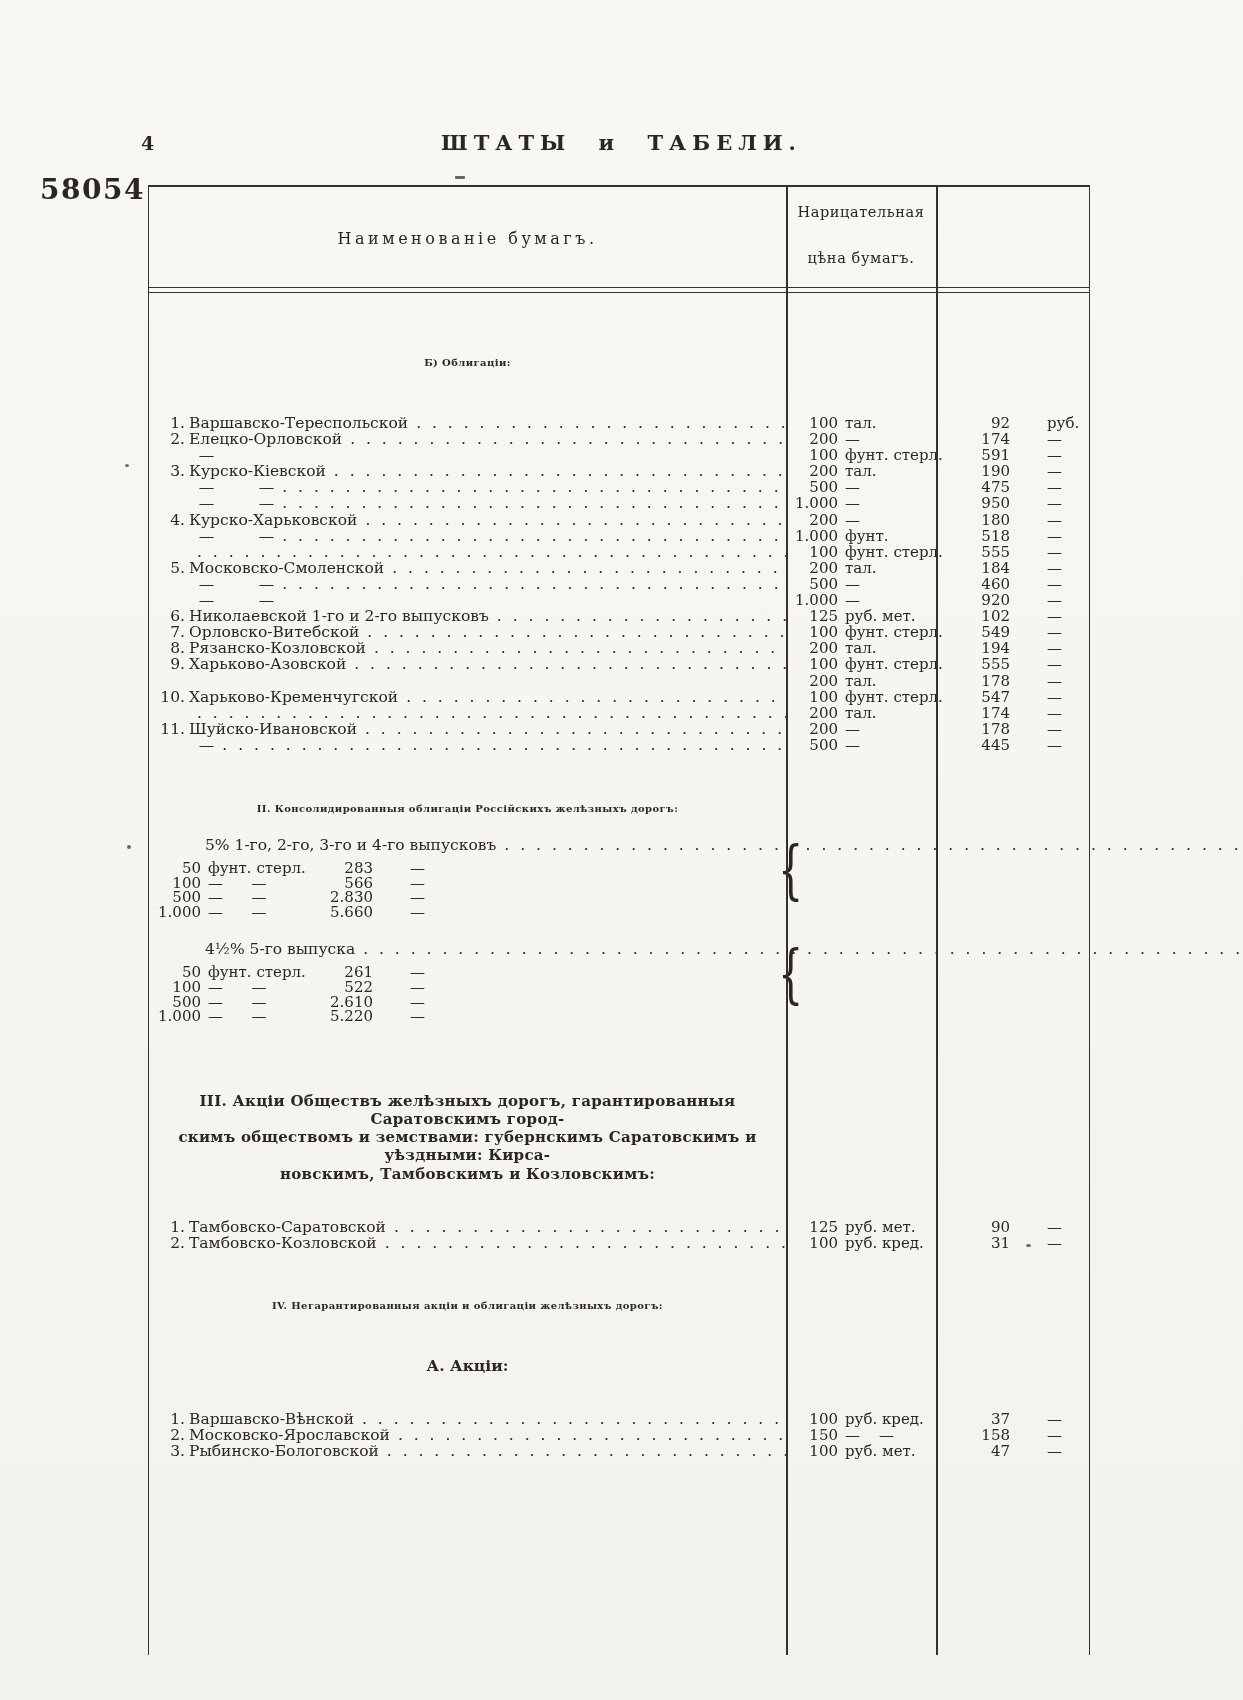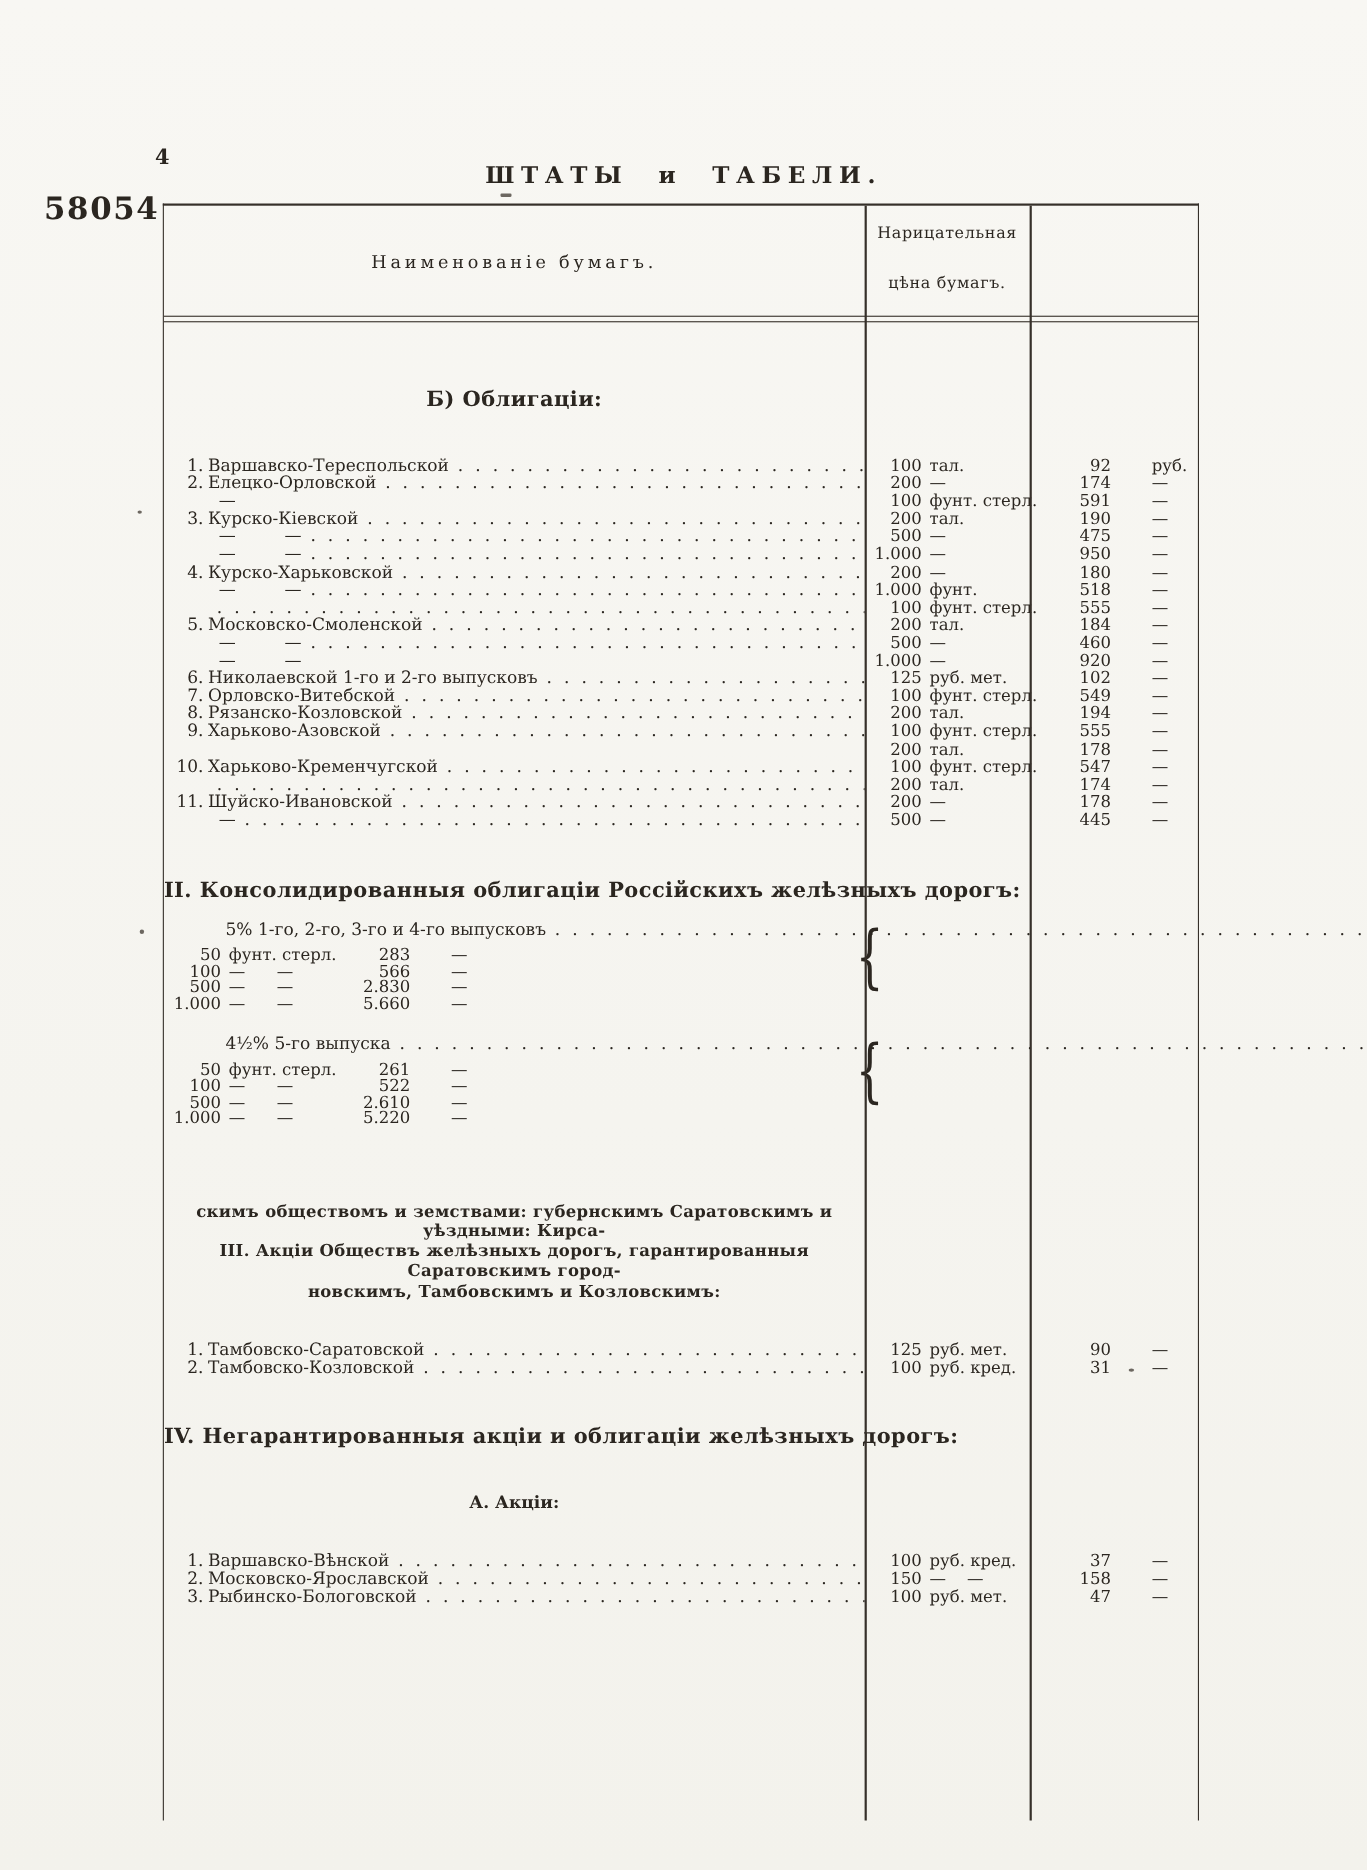--- a/index.html
+++ b/index.html
@@ -7,40 +7,40 @@
   body { background:#efeee9; }
   .page {
     position:relative; width:1243px; height:1700px;
     background:linear-gradient(180deg,#f8f7f3 0%, #f5f4ef 60%, #f3f2ec 100%);
     color:#2b2620;
     font-family:"DejaVu Serif","Liberation Serif",serif;
     overflow:hidden;
   }
   .page-num { position:absolute; left:141px; top:132px; font-size:19px; font-weight:700; }
   .page-title { position:absolute; left:0; width:100%; top:130px; text-align:center;
-    font-size:21px; font-weight:700; letter-spacing:6px; word-spacing:14px;margin-top:16px; }
+    font-size:21px; font-weight:700; letter-spacing:6px; word-spacing:14px; }
   .margin-num { position:absolute; left:40px; top:173px; font-size:28px; font-weight:700; letter-spacing:1.5px; }
 
   .table { position:absolute; left:148px; top:185px; width:942px; height:1470px;
     border-top:2.2px solid #36302a; border-left:1.7px solid #36302a; border-right:1.7px solid #36302a; }
   .vrule { position:absolute; top:0; height:100%; width:1.7px; background:#36302a; z-index:3; }
   .vr1 { left:637px; } .vr2 { left:787px; }
 
   .thead { position:relative; height:100px; }
   .h-name { position:absolute; left:0; top:42px; width:637px; text-align:center;
     font-size:16px; letter-spacing:3.5px; }
   .h-col { position:absolute; top:17px; display:flex; flex-direction:column; gap:30px;
     text-align:center; font-size:14.5px; letter-spacing:0.6px; }
   .h-nom { left:637px; width:150px; }
   .h-pl  { left:787px; width:155px; }
   .double-rule { height:6px; border-top:1.7px solid #36302a; border-bottom:1.7px solid #36302a; }
 
   .tbody { position:relative; font-size:15.5px; }
 
-  .sec-heading { width:637px; text-align:center; font-weight:700; font-size:19px;
+  .sec-heading { width:637px; text-align:center; font-weight:700; font-size:10px;
     letter-spacing:0.4px; line-height:16px; white-space:nowrap; }
   .sec-heading3 { width:637px; text-align:center; font-weight:700; font-size:15px;
     line-height:18.2px; letter-spacing:0.3px; }
   .sub-heading { width:637px; text-align:center; font-weight:700; font-size:15.5px; line-height:16px; }
 
   .sec1 .sec-heading { margin-top:62px; }
   .sec1 .rows { margin-top:44px; }
   .sec2 .sec-heading { margin-top:48px; }
   .sec2 .group { margin-top:26px;flex-direction:column; }
   .sec2 .group ~ .group { margin-top:28px; }
@@ -524,22 +524,22 @@
                 <span class="c3">
                   <span class="vn">5.220</span>
                   <span class="vu">—</span>
                 </span>
               </span>
             </span>
           </div>
         </div>
         <div class="sec sec3">
           <div class="sec-heading3">
+            <div>III. Акціи Обществъ желѣзныхъ дорогъ, гарантированныя Саратовскимъ город-</div>
             <div>скимъ обществомъ и земствами: губернскимъ Саратовскимъ и уѣздными: Кирса-</div>
-            <div>III. Акціи Обществъ желѣзныхъ дорогъ, гарантированныя Саратовскимъ город-</div>
             <div>новскимъ, Тамбовскимъ и Козловскимъ:</div>
           </div>
           <div class="rows">
             <div class="row">
               <span class="c1">
                 <span class="num">1.</span>
                 <span class="name">Тамбовско-Саратовской</span>
                 <span class="dots"></span>
               </span>
               <span class="c2">

